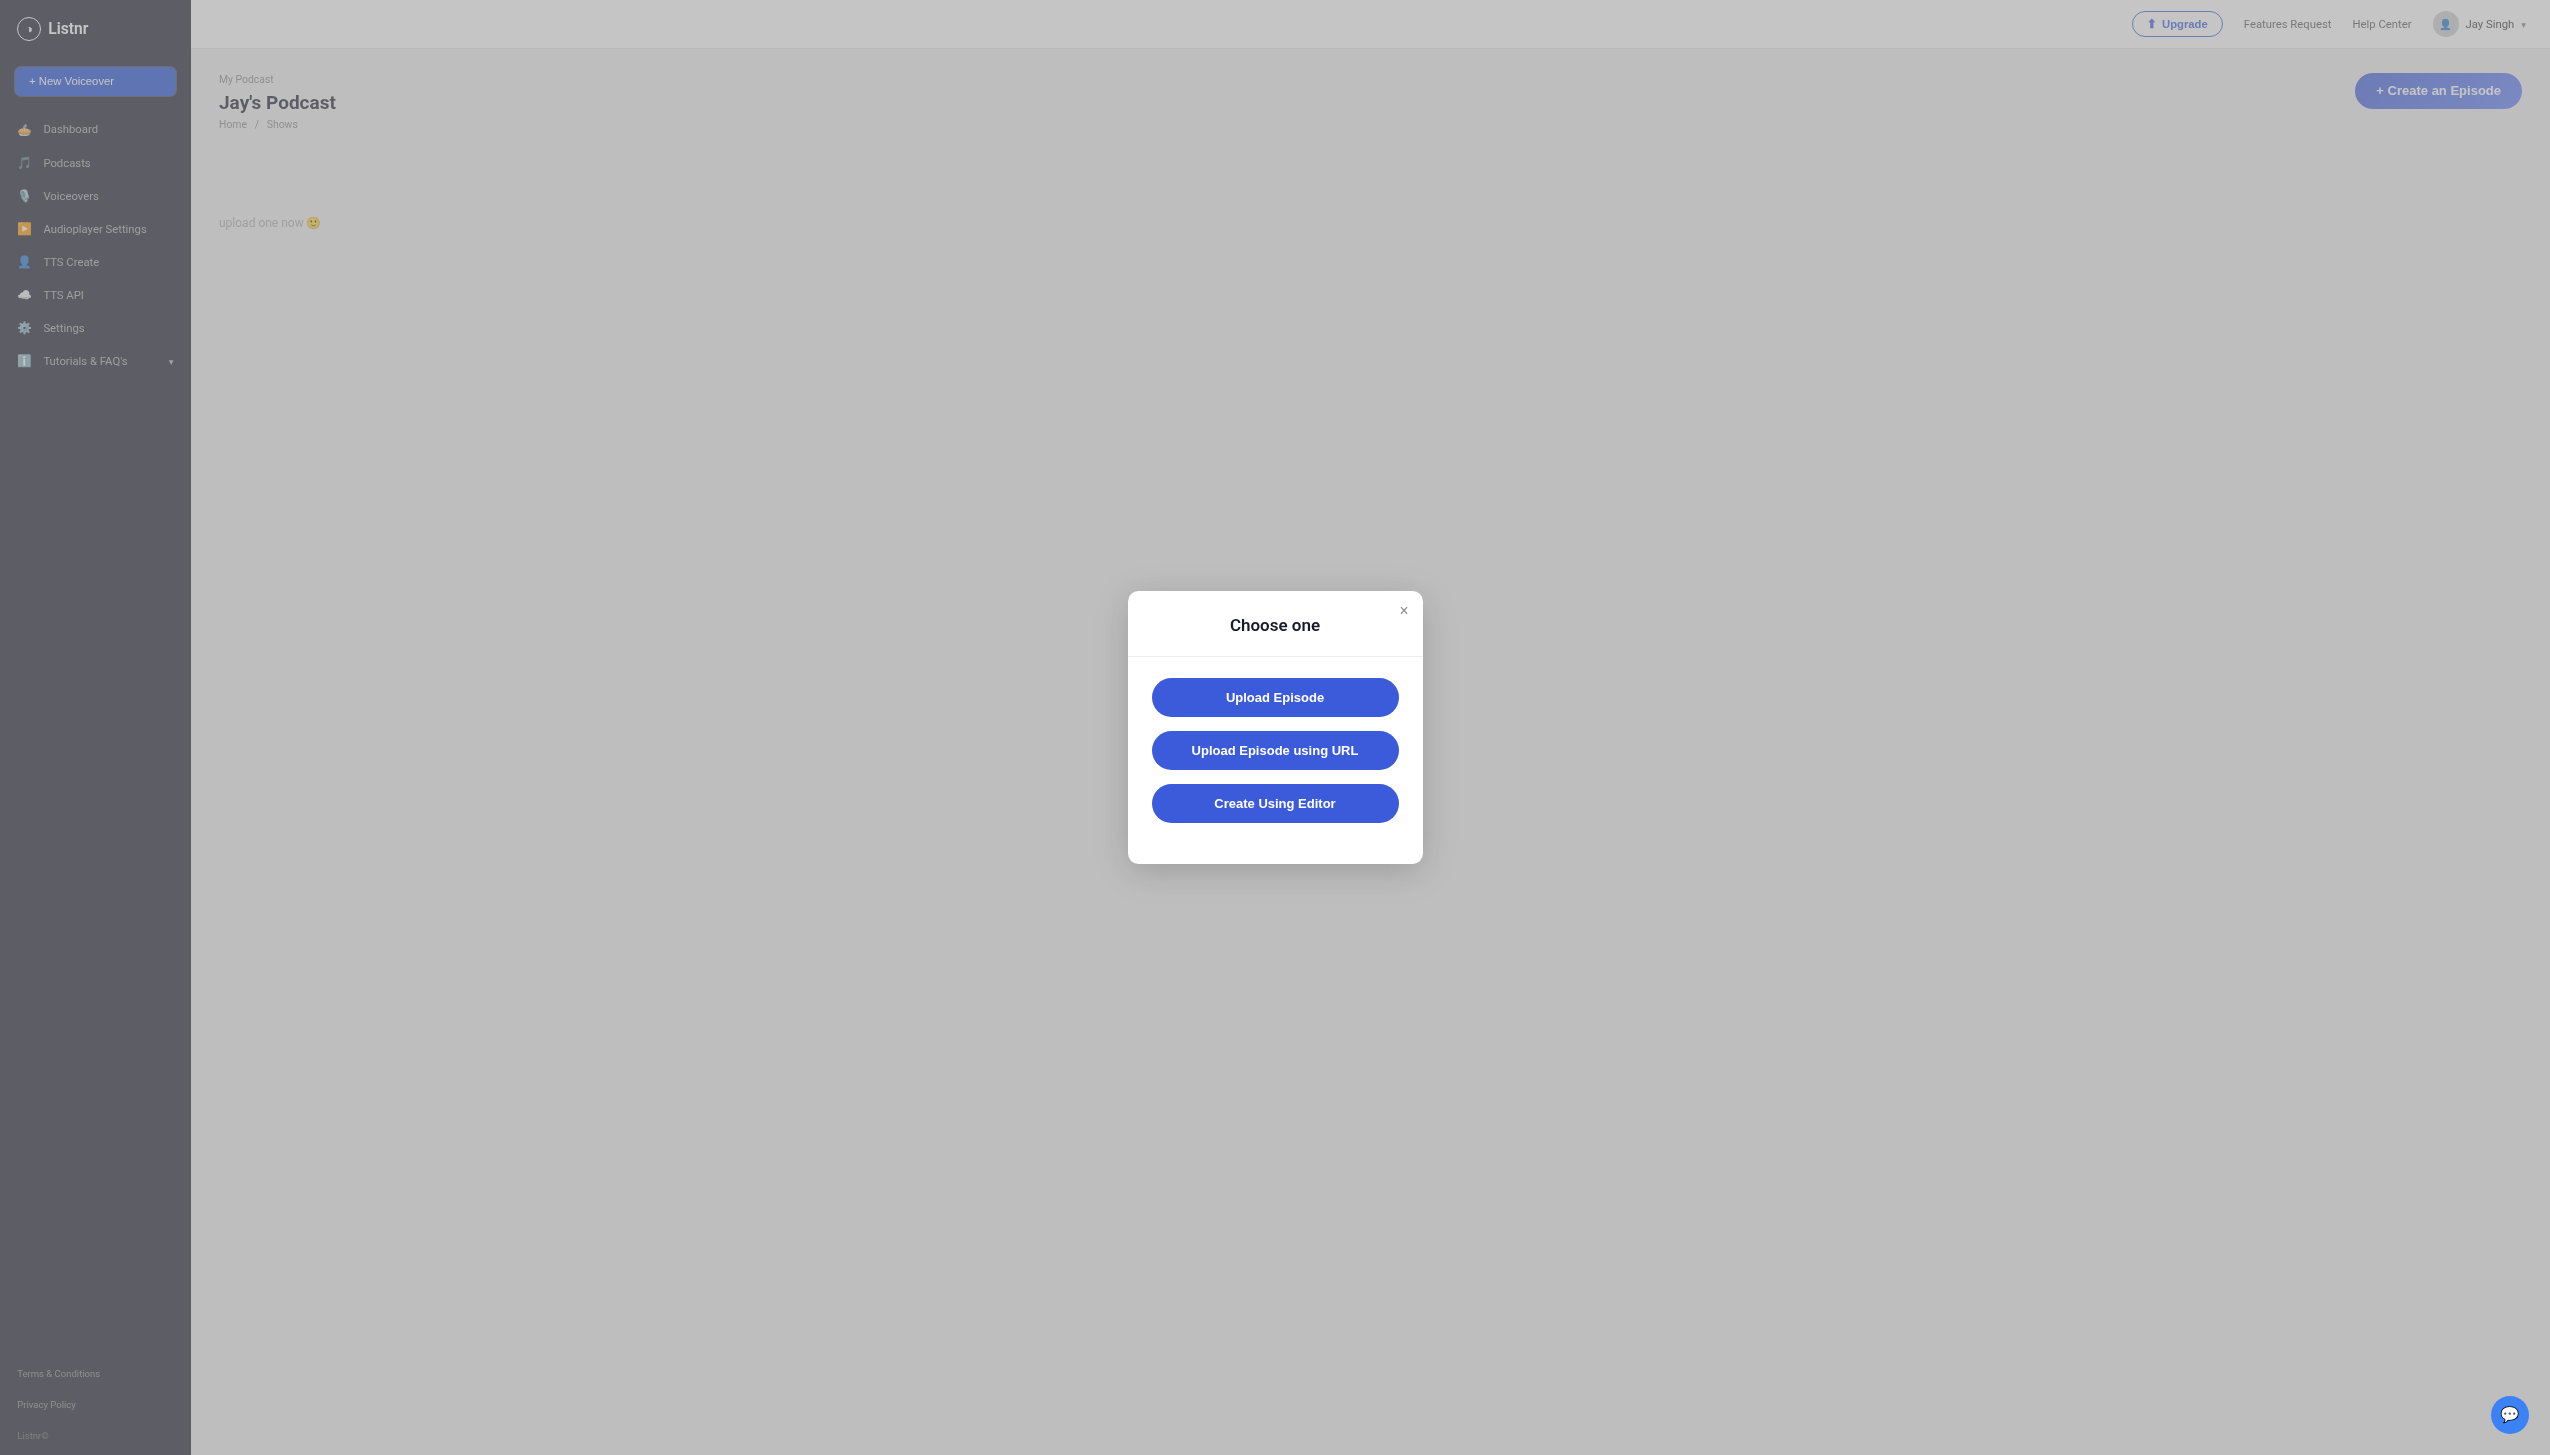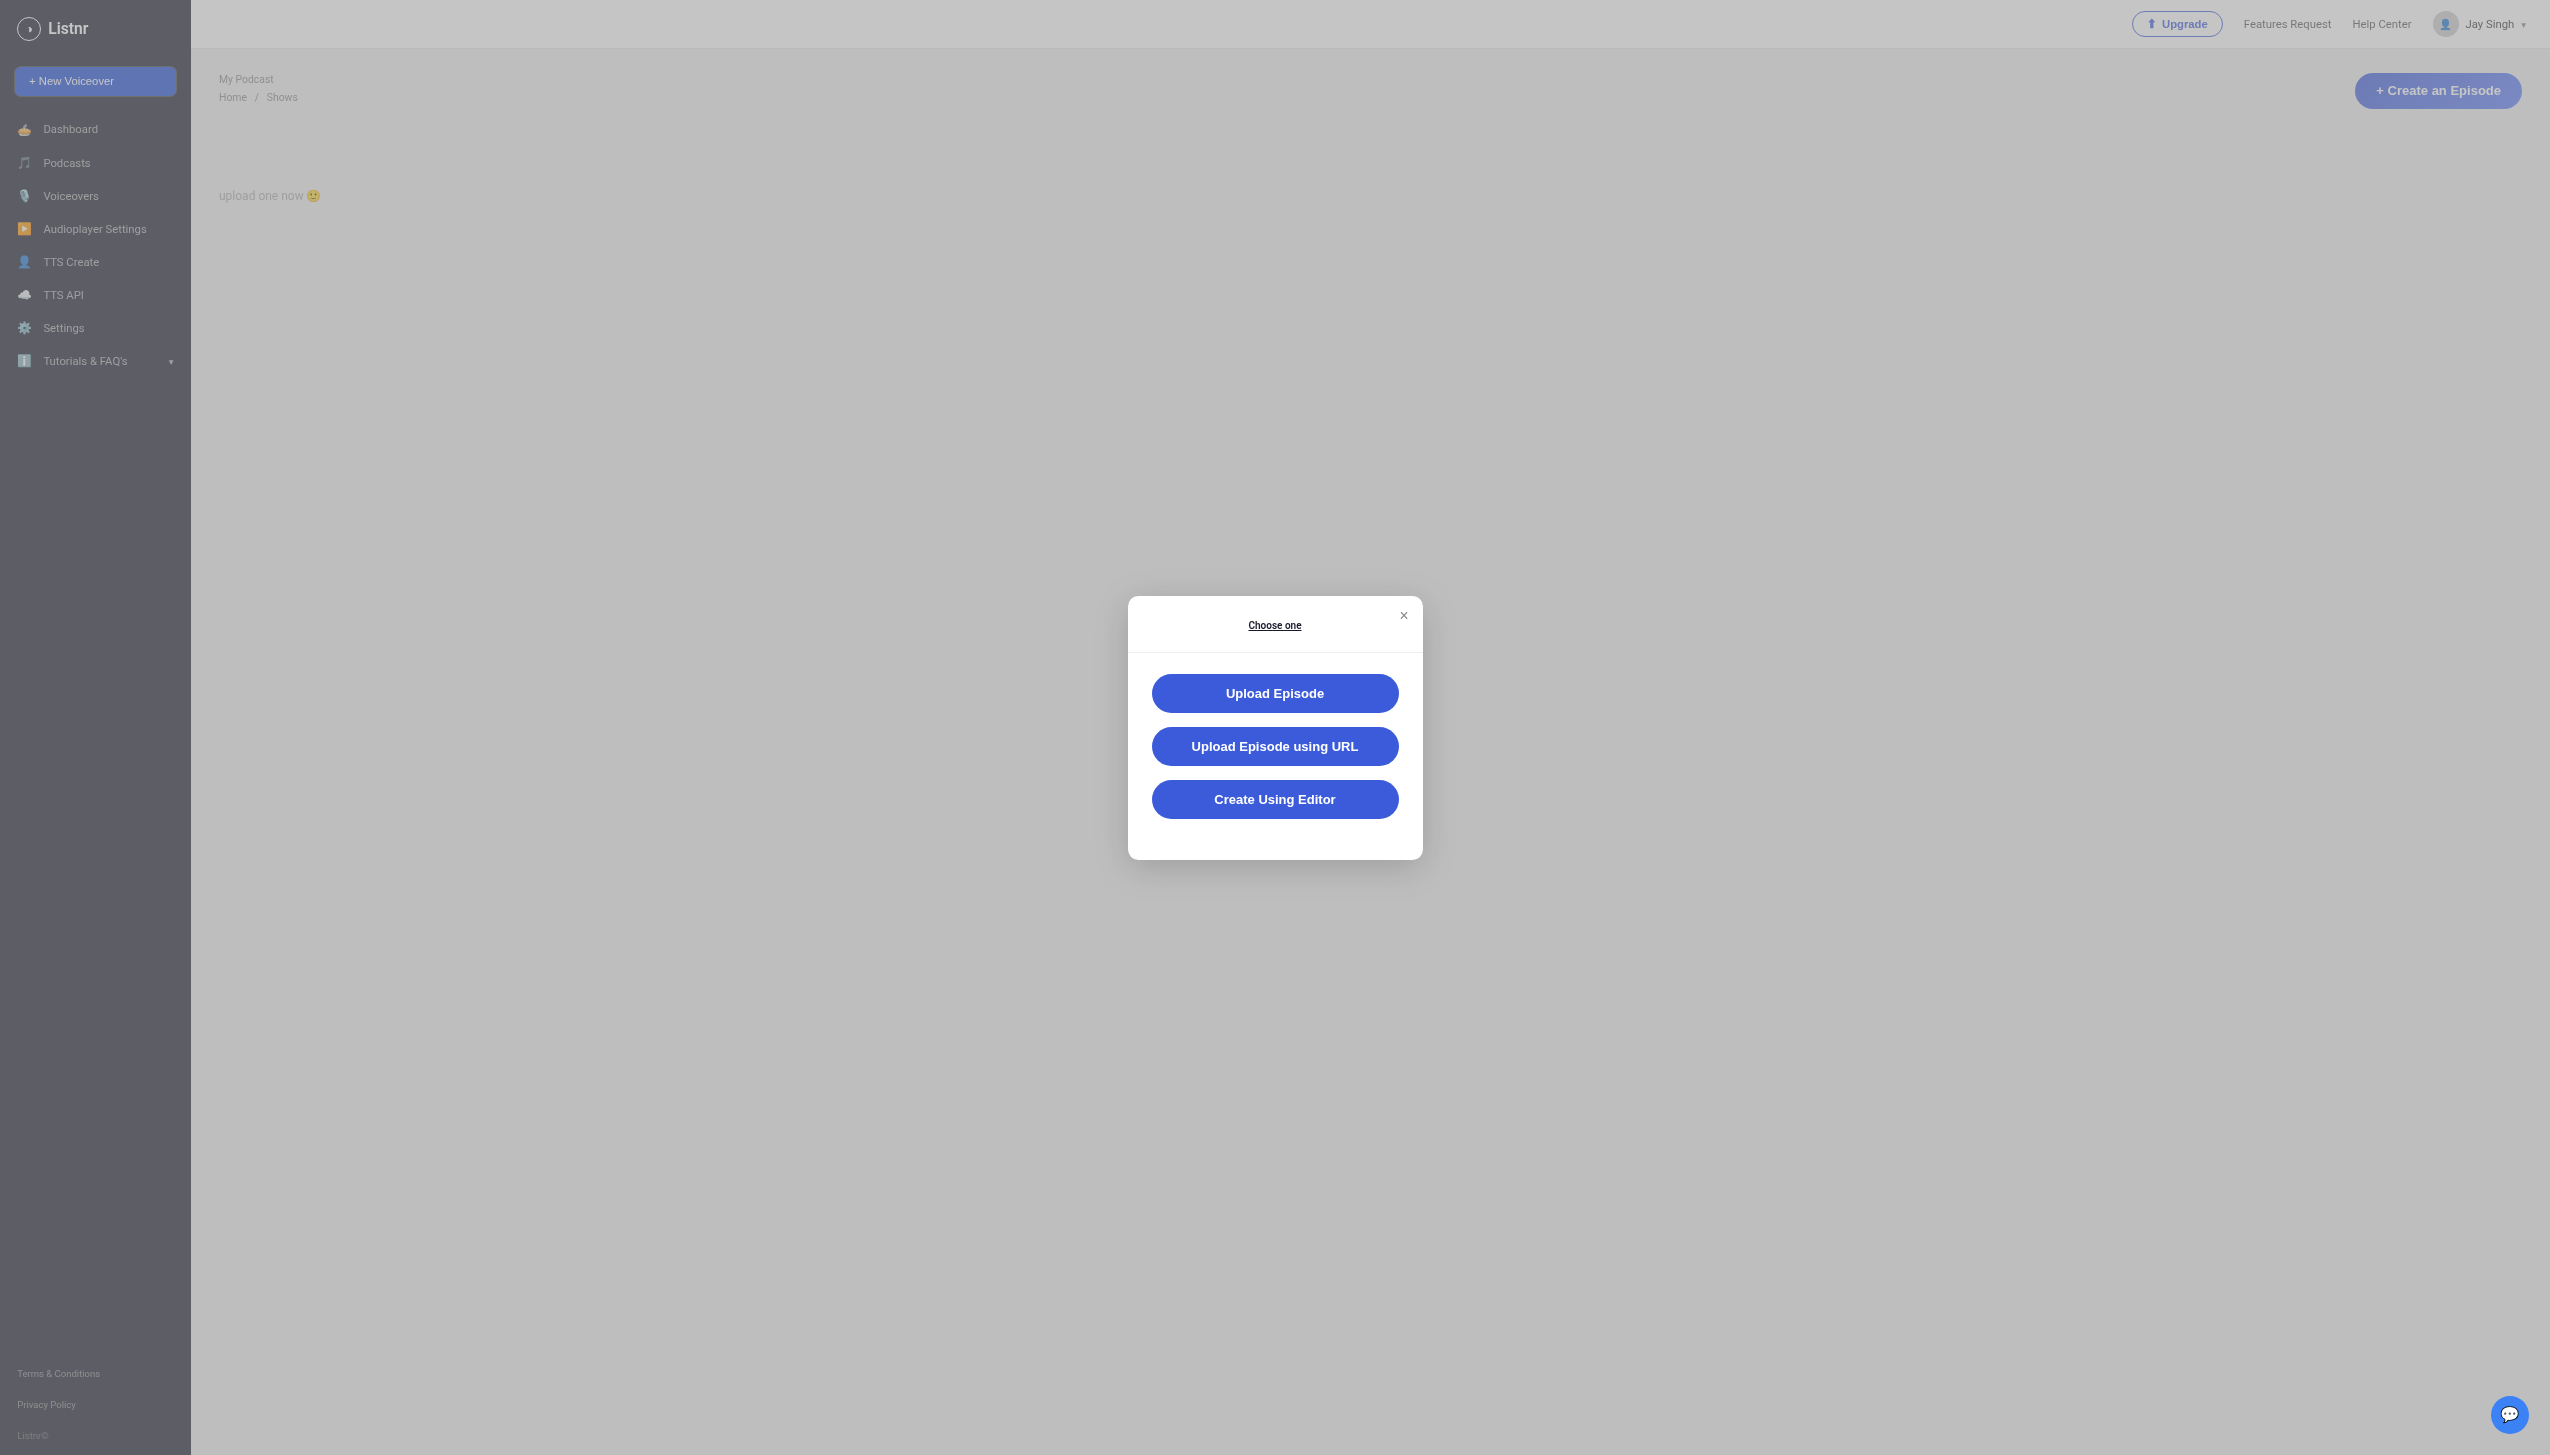--- a/index.html
+++ b/index.html
@@ -198,25 +198,24 @@
     .modal {
       background: white;
       border-radius: 10.4px;
       width: 295px;
       padding: 24px 24px 28px;
       position: relative;
       box-shadow: 0 7px 35px rgba(0,0,0,0.18);
     }
     .modal-title {
       text-align: center;
-      font-size: 10px;
+      font-size: 17px;
       font-weight: 600;
       color: #1a1a2e;
       margin-bottom: 21px;
-      text-decoration: underline;
     }
     .modal-close {
       position: absolute;
       top: 12px;
       right: 14px;
       background: none;
       border: none;
       font-size: 15.6px;
       color: #888;
       cursor: pointer;
@@ -335,20 +334,21 @@
     <a class="header-link">Help Center</a>
     <div class="user-menu">
       <div class="avatar">👤</div>
       <span class="user-name">Jay Singh</span>
       <span class="user-chevron">▾</span>
     </div>
   </div>
 
   <div class="page-content">
     <div class="breadcrumb">My Podcast</div>
+    <div class="page-title">Jay's Podcast</div>
     <div class="breadcrumb-label">
       <span>Home</span>
       <span class="breadcrumb-sep">/</span>
       <span>Shows</span>
     </div>
 
     <button class="create-episode-btn">+ Create an Episode</button>
 
     <div style="margin-top: 85px; color: #aaa; font-size: 12px;">upload one now 🙂</div>
   </div>

